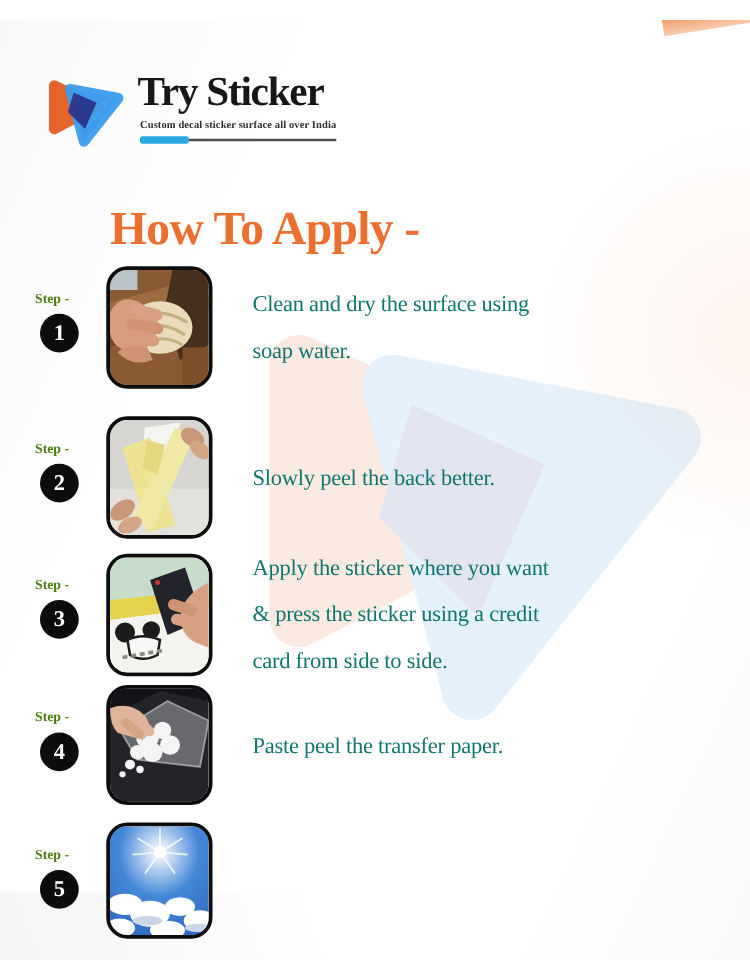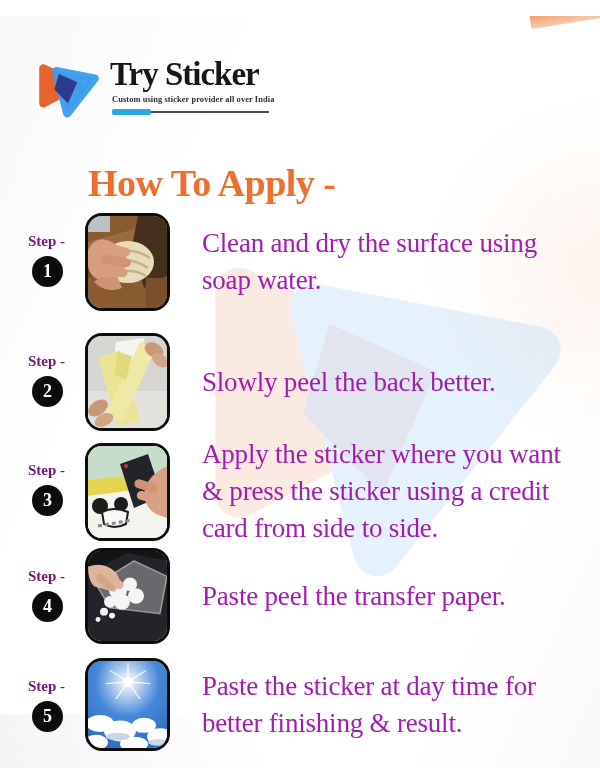--- a/index.html
+++ b/index.html
@@ -38,28 +38,28 @@
 
   
   .step-row{position:absolute;left:28px;width:560px;display:flex;align-items:center;z-index:2;}
   .row-1{top:197px;height:98px;}
   .row-2{top:317px;height:98px;}
   .row-3{top:426px;height:99px;}
   .row-4{top:532px;height:96px;}
   .row-5{top:642px;height:93px;}
   .label-wrap{width:57px;flex:0 0 57px;align-self:flex-start;padding-top:20px;
     display:flex;flex-direction:column;align-items:flex-start;}
-  .step-label{font-size:15px;font-weight:bold;color:#701a75;white-space:nowrap;}
+  .step-label{font-size:11px;font-weight:bold;color:#4d7c0f;white-space:nowrap;}
   .step-circle{margin-top:6px;margin-left:4px;width:31px;height:31px;border-radius:50%;
     background:#0c0c0c;color:#fff;display:flex;align-items:center;justify-content:center;
     font-size:18px;font-weight:bold;}
   .photo{flex:0 0 79px;width:79px;height:calc(100% - 6px);max-height:92px;border:3px solid #0d0d0d;
     border-radius:17px;overflow:hidden;background:#ddd;}
   .photo svg{display:block;width:100%;height:100%;}
-  .step-text{margin-left:32px;font-size:27px;line-height:37px;color:#a21caf;
+  .step-text{margin-left:32px;font-size:18px;line-height:37px;color:#0f766e;
     white-space:pre-line;letter-spacing:-0.2px;}
 </style>
 </head>
 <body>
 
 <div class="page">
 
   <div class="bg-layer"></div>
   <div class="corner-sliver"></div>
 
@@ -69,21 +69,21 @@
     <polygon points="25,15 45,24 35,47 20,32" fill="#2B3A8F"></polygon>
   </svg>
 
   <div class="brand">
     <svg class="brand-icon" viewBox="0 0 72 64">
       <path d="M8,9 L46,27 L8,47 Z" fill="#E8622C" stroke="#E8622C" stroke-width="9" stroke-linejoin="round"></path>
       <path d="M22,12 L64,20 L34,58 Z" fill="#3D9CEC" fill-opacity="0.96" stroke="#3D9CEC" stroke-opacity="0.96" stroke-width="9" stroke-linejoin="round"></path>
       <polygon points="25,15 45,24 35,47 20,32" fill="#2B3A8F"></polygon>
     </svg>
     <div class="brand-title">Try Sticker</div>
-    <div class="brand-tagline">Custom using sticker provider all over India</div>
+    <div class="brand-tagline">Custom decal sticker surface all over India</div>
     <div class="brand-rule">
       <div class="rule-thick"></div>
       <div class="rule-thin"></div>
     </div>
   </div>
 
   <div class="heading">How To Apply -</div>
 
   <div class="step-row row-1">
     <div class="label-wrap">
@@ -221,18 +221,16 @@
             <ellipse cx="72" cy="80" rx="13" ry="9"></ellipse>
           <ellipse cx="8" cy="86" rx="12" ry="8"></ellipse>
             <ellipse cx="46" cy="88" rx="14" ry="8"></ellipse>
         </g>
         <g fill="#c9d6e6">
           <ellipse cx="30" cy="80" rx="12" ry="4"></ellipse>
             <ellipse cx="70" cy="86" rx="10" ry="3.5"></ellipse>
         </g>
       </svg>
     </div>
-    <div class="step-text">Paste the sticker at day time for
-better finishing &amp; result.</div>
   </div>
 
   <div class="bg-bottom"></div>
 </div>
 
 </body></html>

